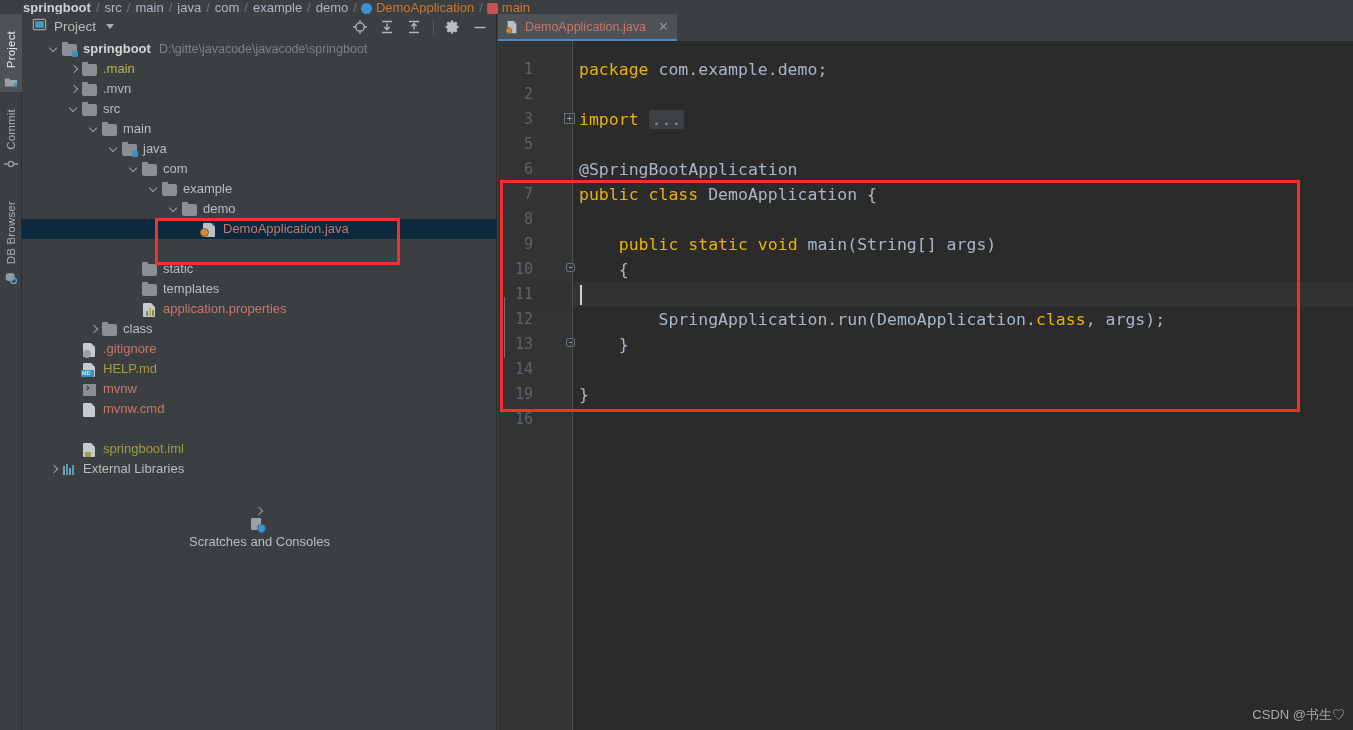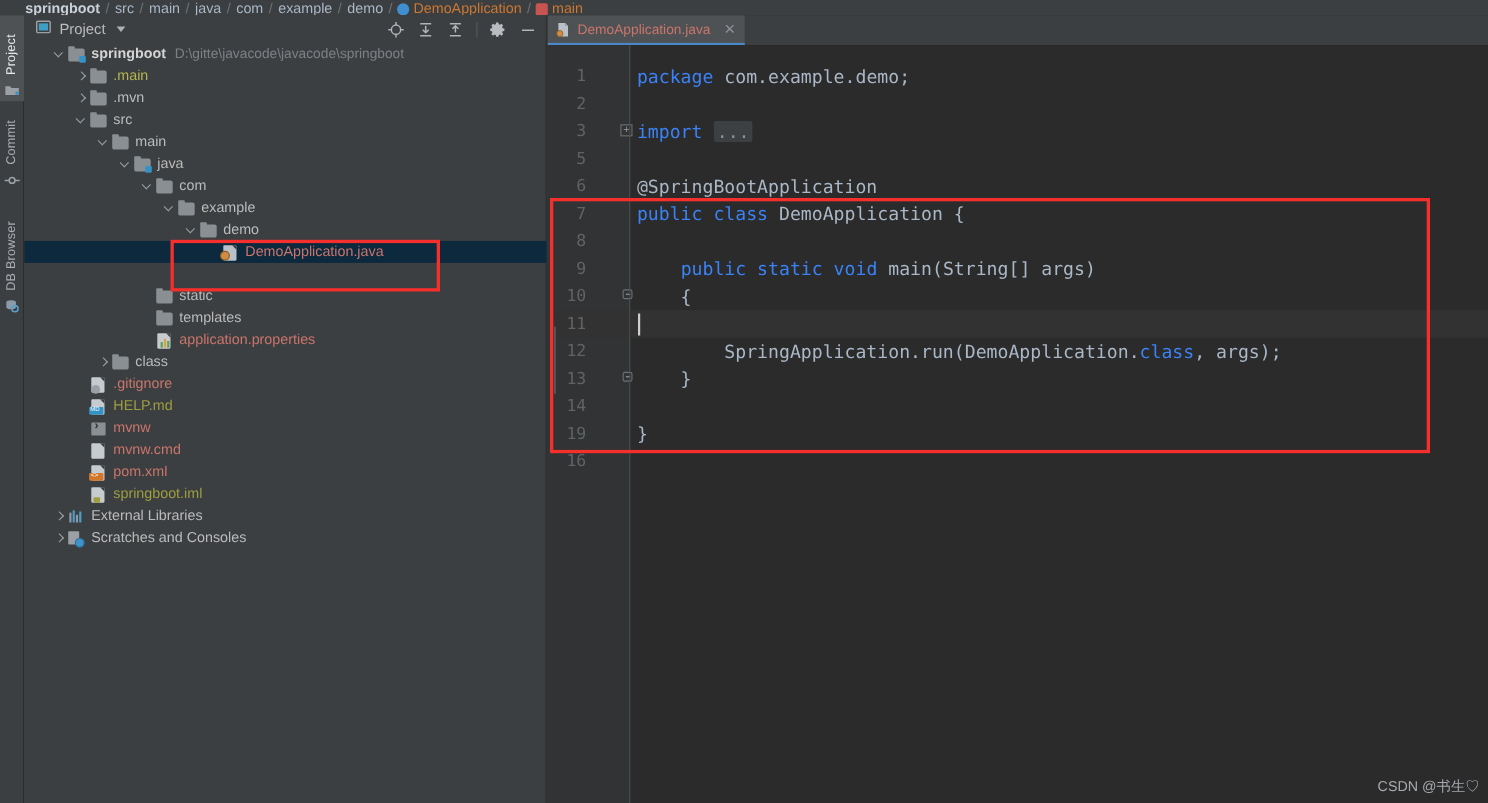--- a/index.html
+++ b/index.html
@@ -165,21 +165,21 @@
   .fm-stem { position:absolute; left:6px; width:1px; background:#6e7173; }
 
   .codearea { position:absolute; left:75px; top:0; width:780px; height:689px; }
   .cline {
     position:absolute; left:0; height:25px; line-height:25px;
     font-family:"DejaVu Sans Mono", monospace; font-size:16.5px;
     white-space:pre; color:#a9b7c6;
   }
   .cur-line { position:absolute; left:0; width:780px; height:25px; background:#323232; }
   .cur-line-g { position:absolute; left:0; width:75px; height:25px; background:#323232; }
-  .kw { color:#3b82f6; }
+  .kw { color:#eab308; }
   .pln { color:#a9b7c6; }
   .fold-ph { background:#3c4043; color:#8d9296; border-radius:2px; padding:0 3px; }
   .caret { position:absolute; width:2px; height:20px; background:#cfcfcf; top:3px; }
 
   
   .redbox { position:absolute; border:3px solid #f5302c; pointer-events:none; }
 
   
   .watermark {
     position:absolute; right:8px; bottom:6px; font-size:13px; color:#a5a9ad;
@@ -435,29 +435,20 @@
           <span class="tlabel c-red">mvnw</span>
         </div>
         <div class="trow" style="top: 360px; position: absolute; left: 0px; width: 475px;">
           <span style="flex: 0 0 48px;"></span>
           <span class="arrow "></span>
           <span class="ticon">
             <span class="fic"></span>
           </span>
           <span class="tlabel c-red">mvnw.cmd</span>
         </div>
-        <div class="trow" style="top: 380px; position: absolute; left: 0px; width: 475px;">
-          <span style="flex: 0 0 48px;"></span>
-          <span class="arrow "></span>
-          <span class="ticon">
-            <span class="fic"></span>
-            <span class="badge xml"></span>
-          </span>
-          <span class="tlabel c-red">pom.xml</span>
-        </div>
         <div class="trow" style="top: 400px; position: absolute; left: 0px; width: 475px;">
           <span style="flex: 0 0 48px;"></span>
           <span class="arrow "></span>
           <span class="ticon">
             <span class="fic"></span>
             <span class="badge iml"></span>
           </span>
           <span class="tlabel c-olive">springboot.iml</span>
         </div>
         <div class="trow" style="top: 420px; position: absolute; left: 0px; width: 475px;">
@@ -466,21 +457,21 @@
           <span class="ticon">
             <span class="libic">
               <i></i>
               <i></i>
               <i></i>
               <i></i>
             </span>
           </span>
           <span class="tlabel c-plain">External Libraries</span>
         </div>
-        <div class="trow" style="top: 440px; position: absolute; left: 0px; width: 475px;">
+        <div class="trow" style="top: 440px; position: absolute; left: 0px; width: 475px; flex-direction: column;">
           <span style="flex: 0 0 28px;"></span>
           <span class="arrow r"></span>
           <span class="ticon">
             <span class="scic">
               <span class="pg"></span>
               <span class="clk"></span>
             </span>
           </span>
           <span class="tlabel c-plain">Scratches and Consoles</span>
         </div>

